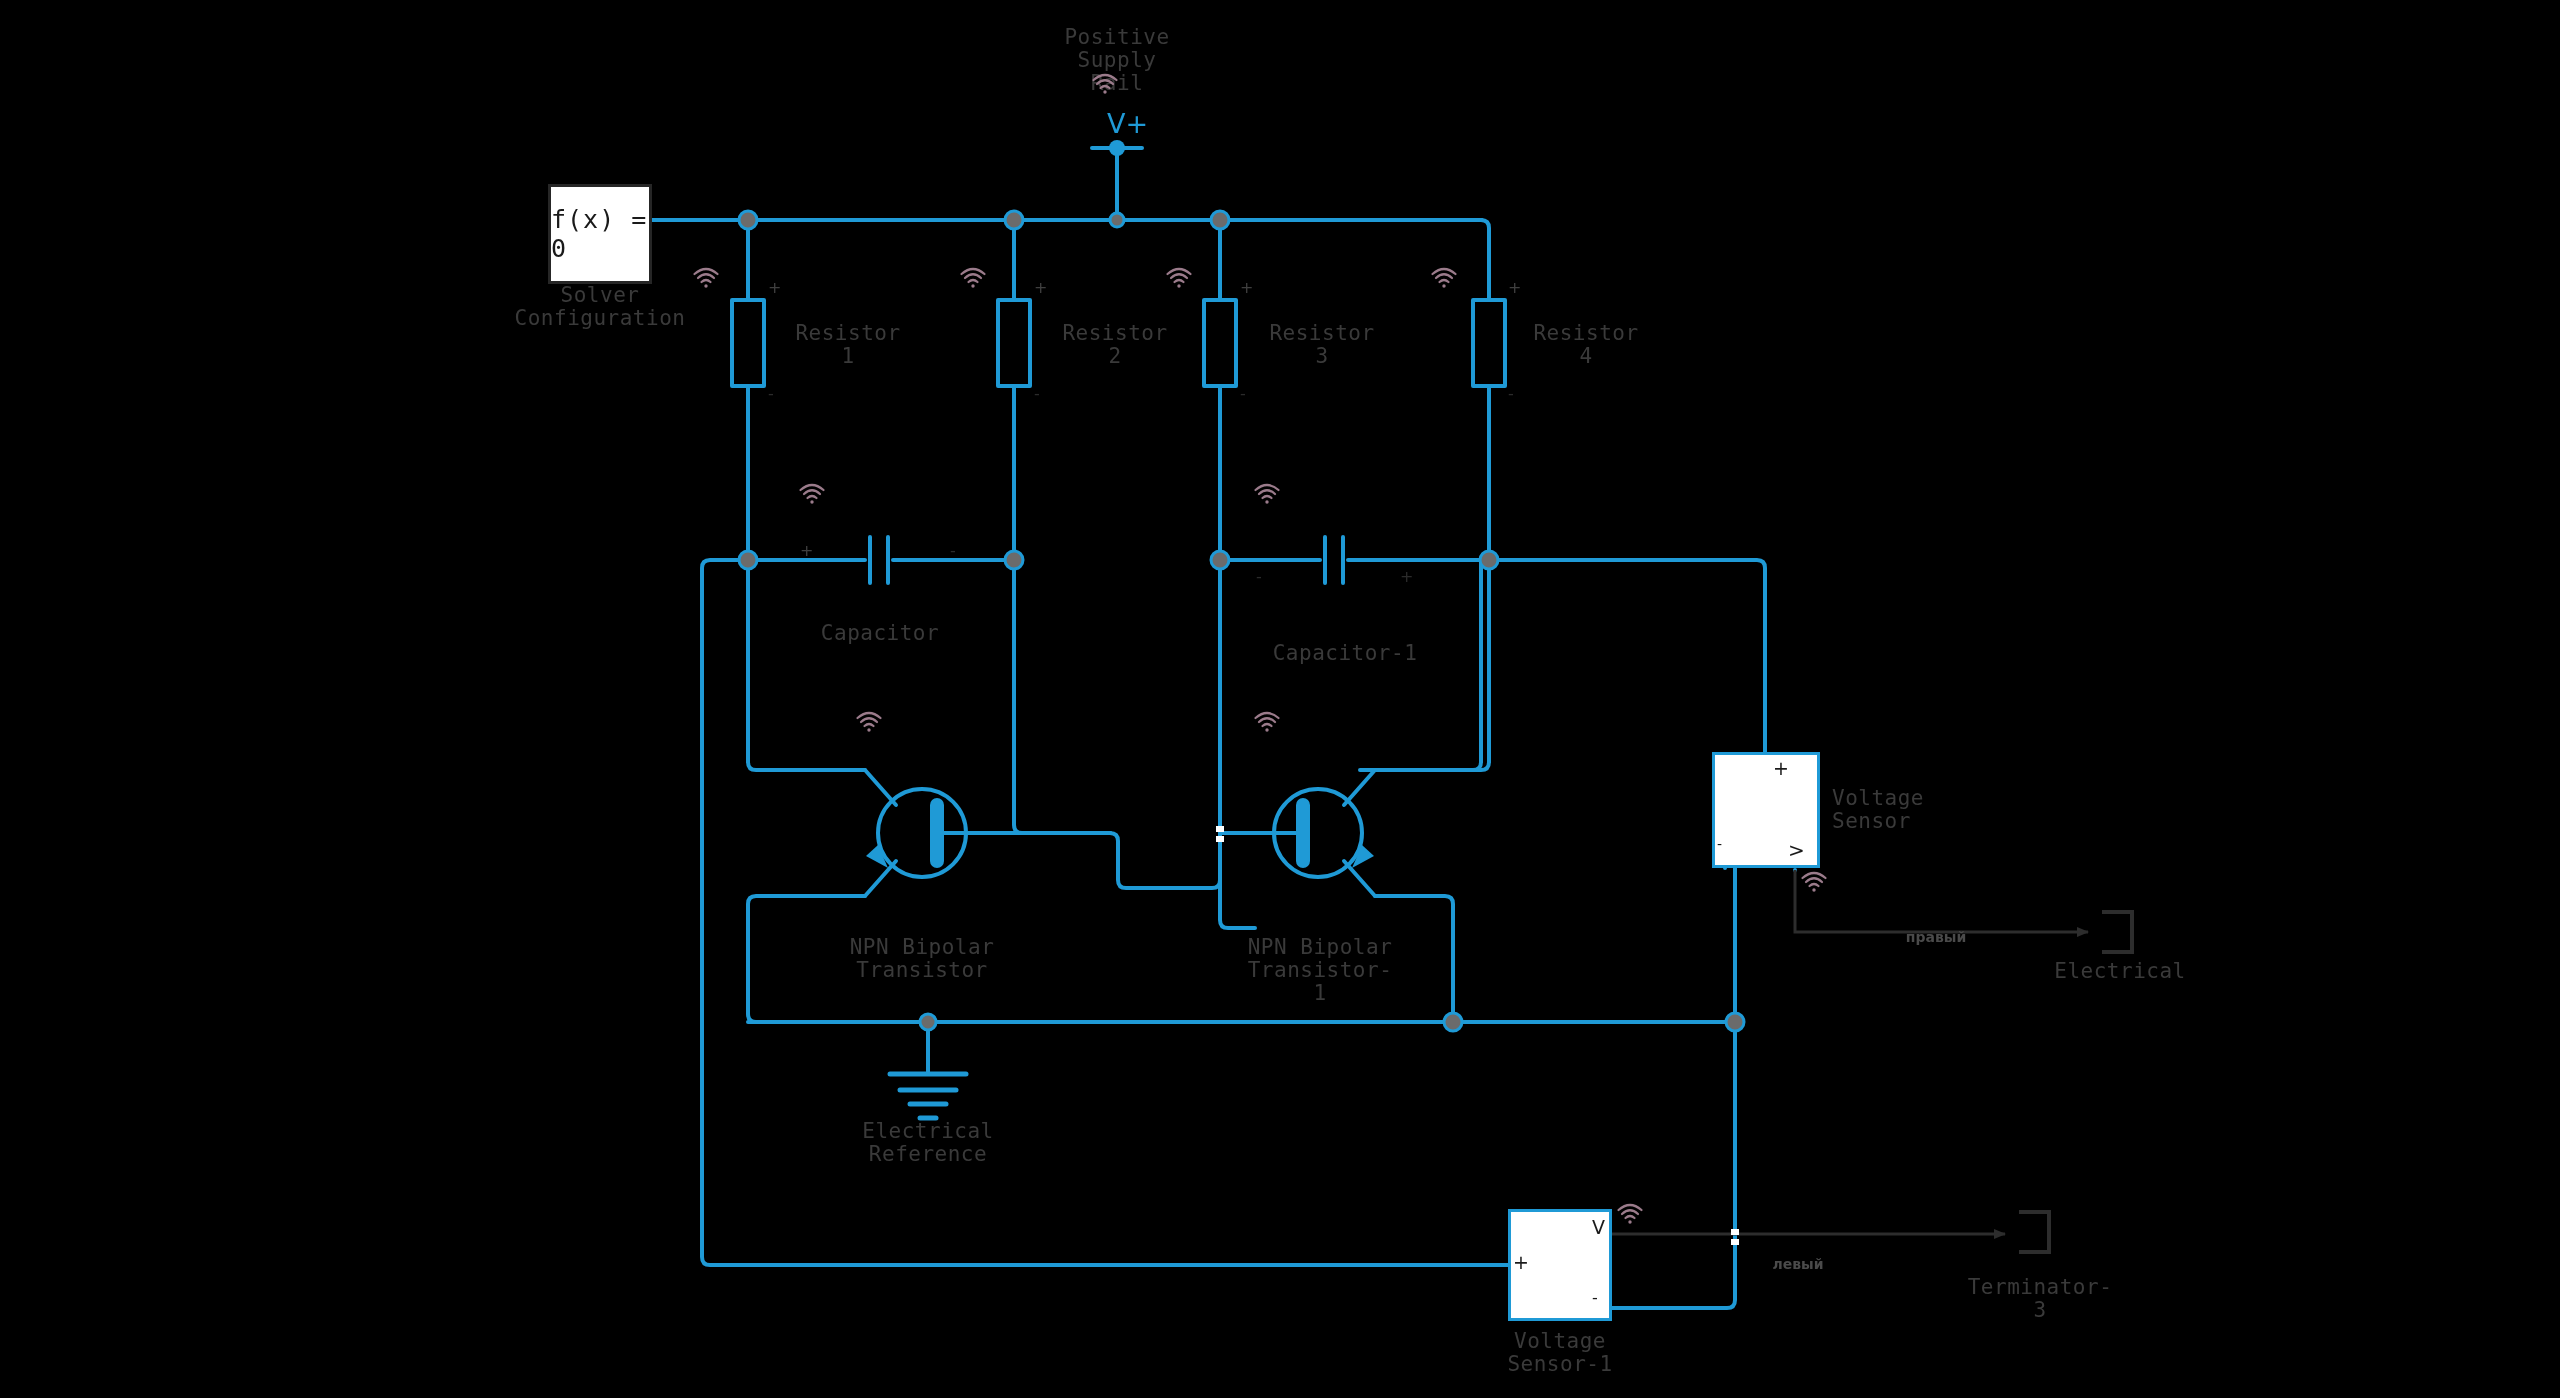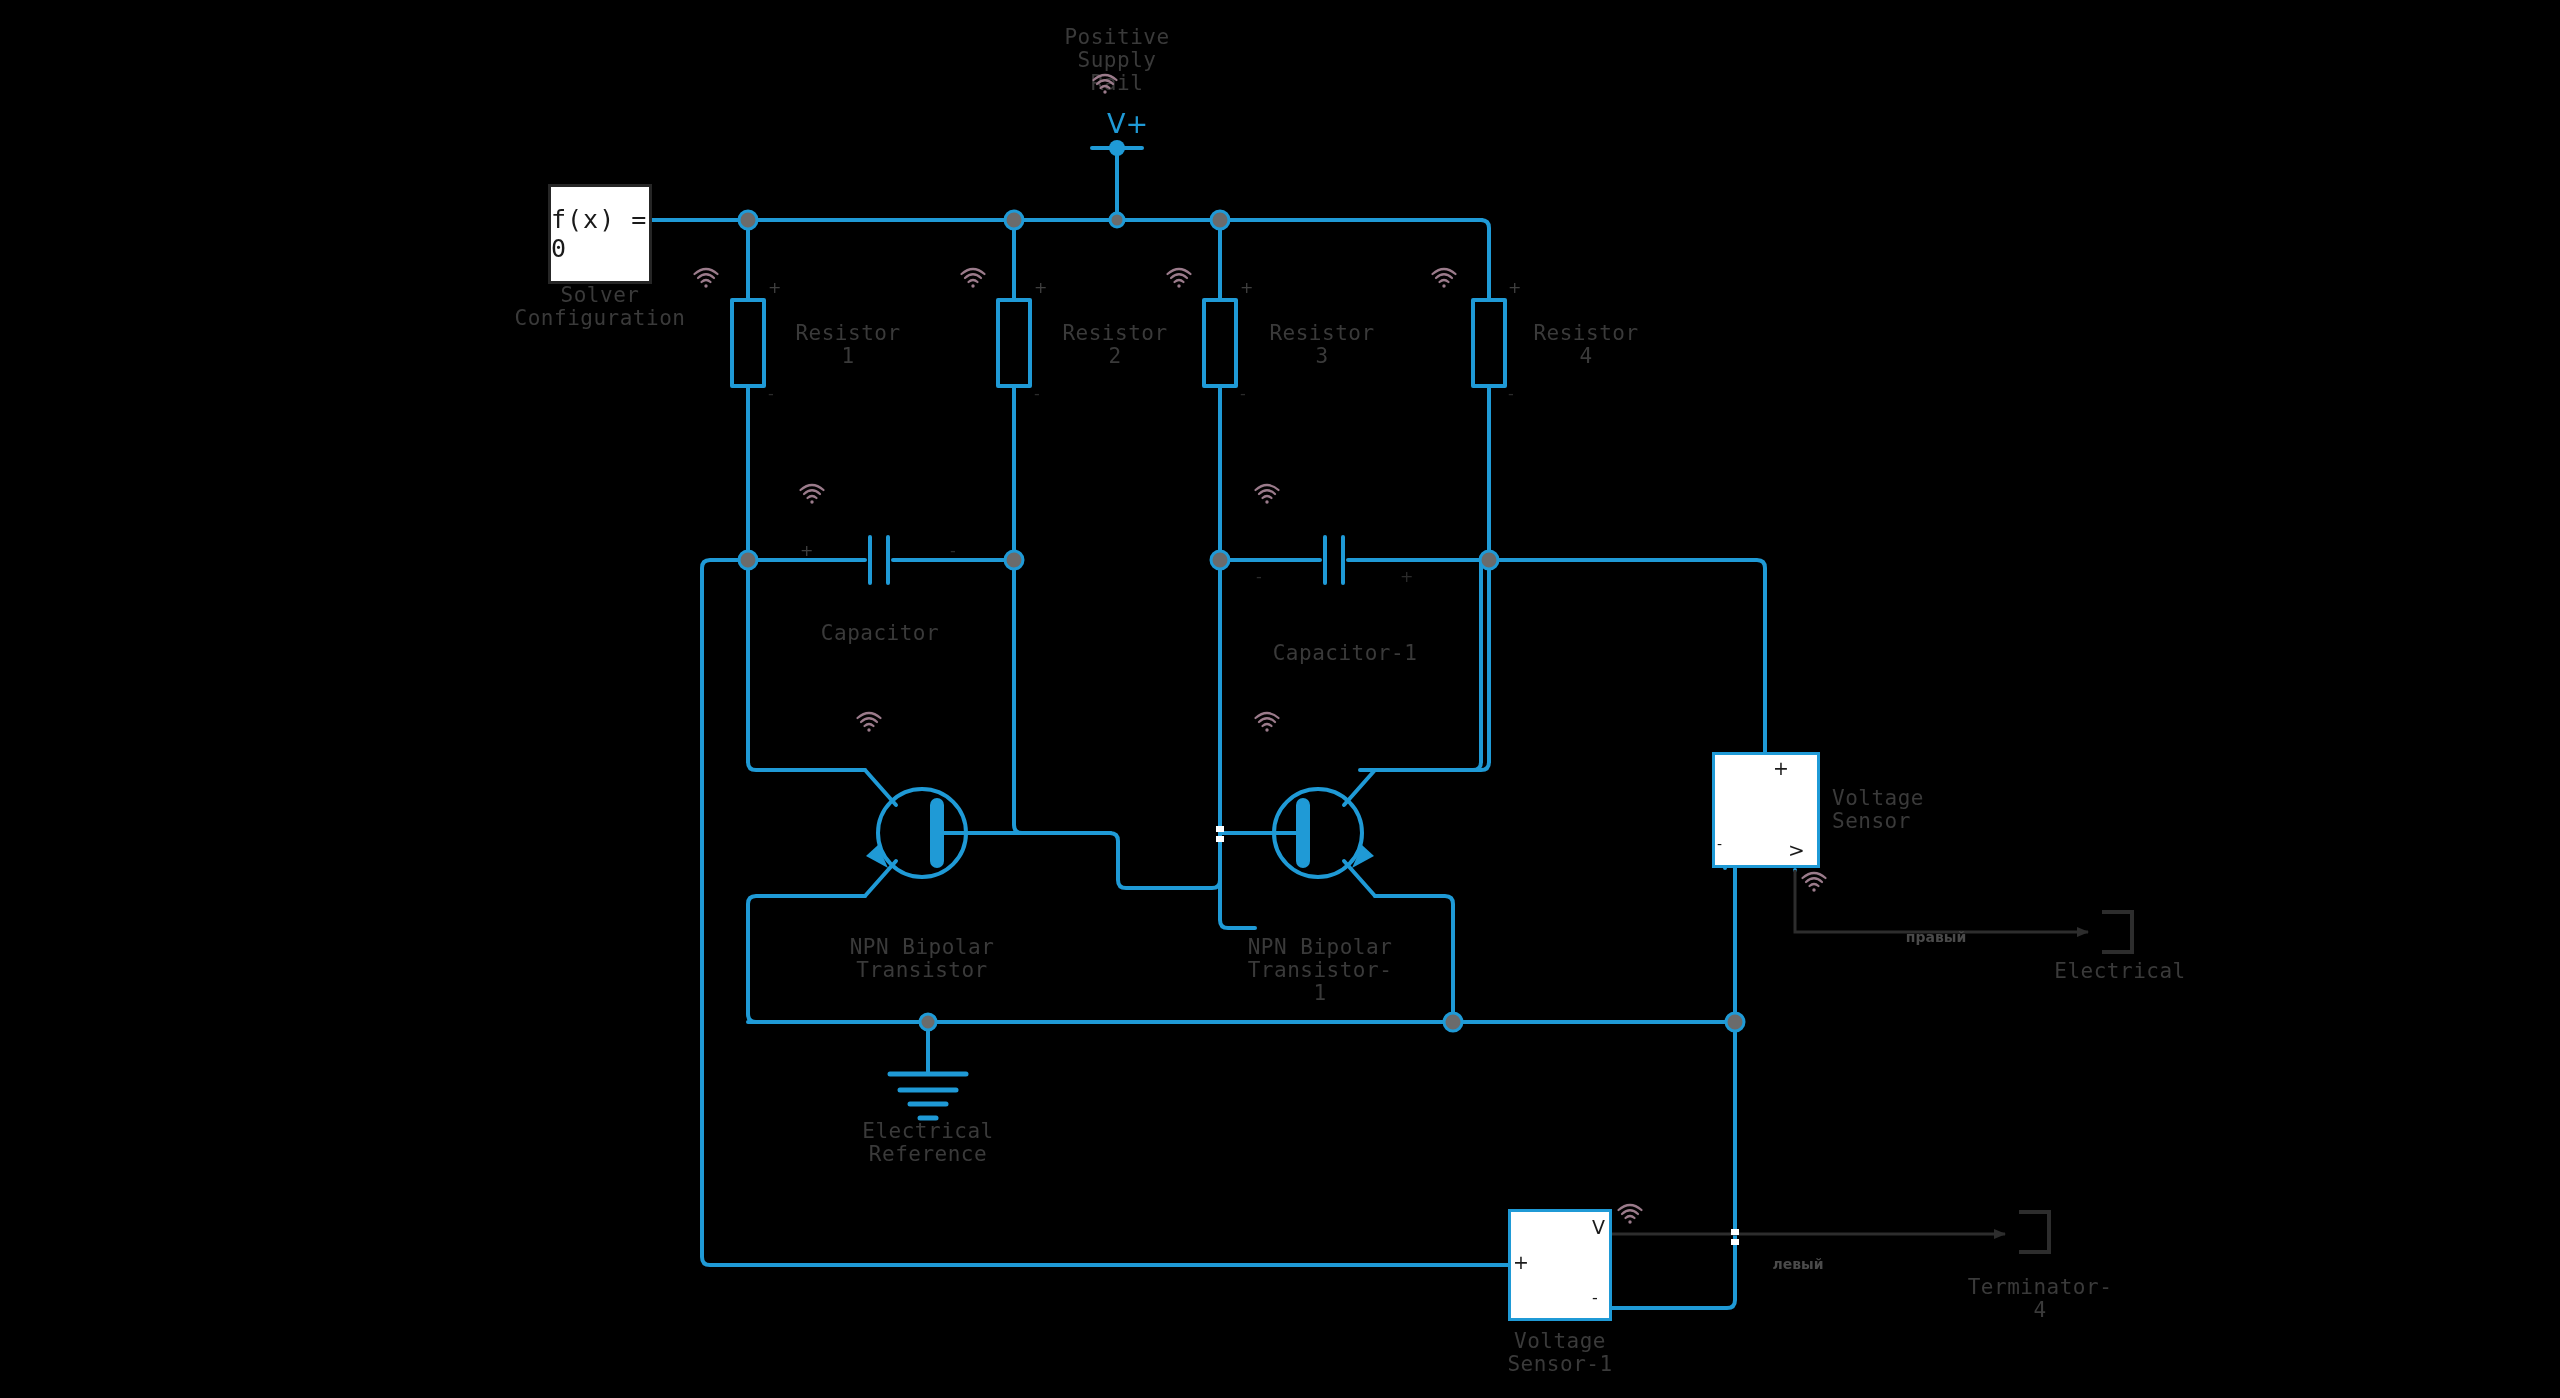--- a/index.html
+++ b/index.html
@@ -406,15 +406,15 @@
         <path d="M9.5 16 Q14 12 18.5 16"></path>
     </g>
       <circle cx="14" cy="20" r="1.7" fill="#9b7b8b"></circle>
   </svg>
 
   <div class="lbl sig" style="left:1846px; top:926px; width:180px;">правый</div>
   <div class="lbl sig" style="left:1718px; top:1245px; width:160px;margin-top:8px;">левый</div>
 
   <div class="lbl" style="left:2010px; top:960px; width:220px;">Electrical</div>
   <div class="lbl" style="left:1930px; top:1276px; width:220px;">Terminator-
-4</div>
+3</div>
 
 </div>
 
 </body></html>

